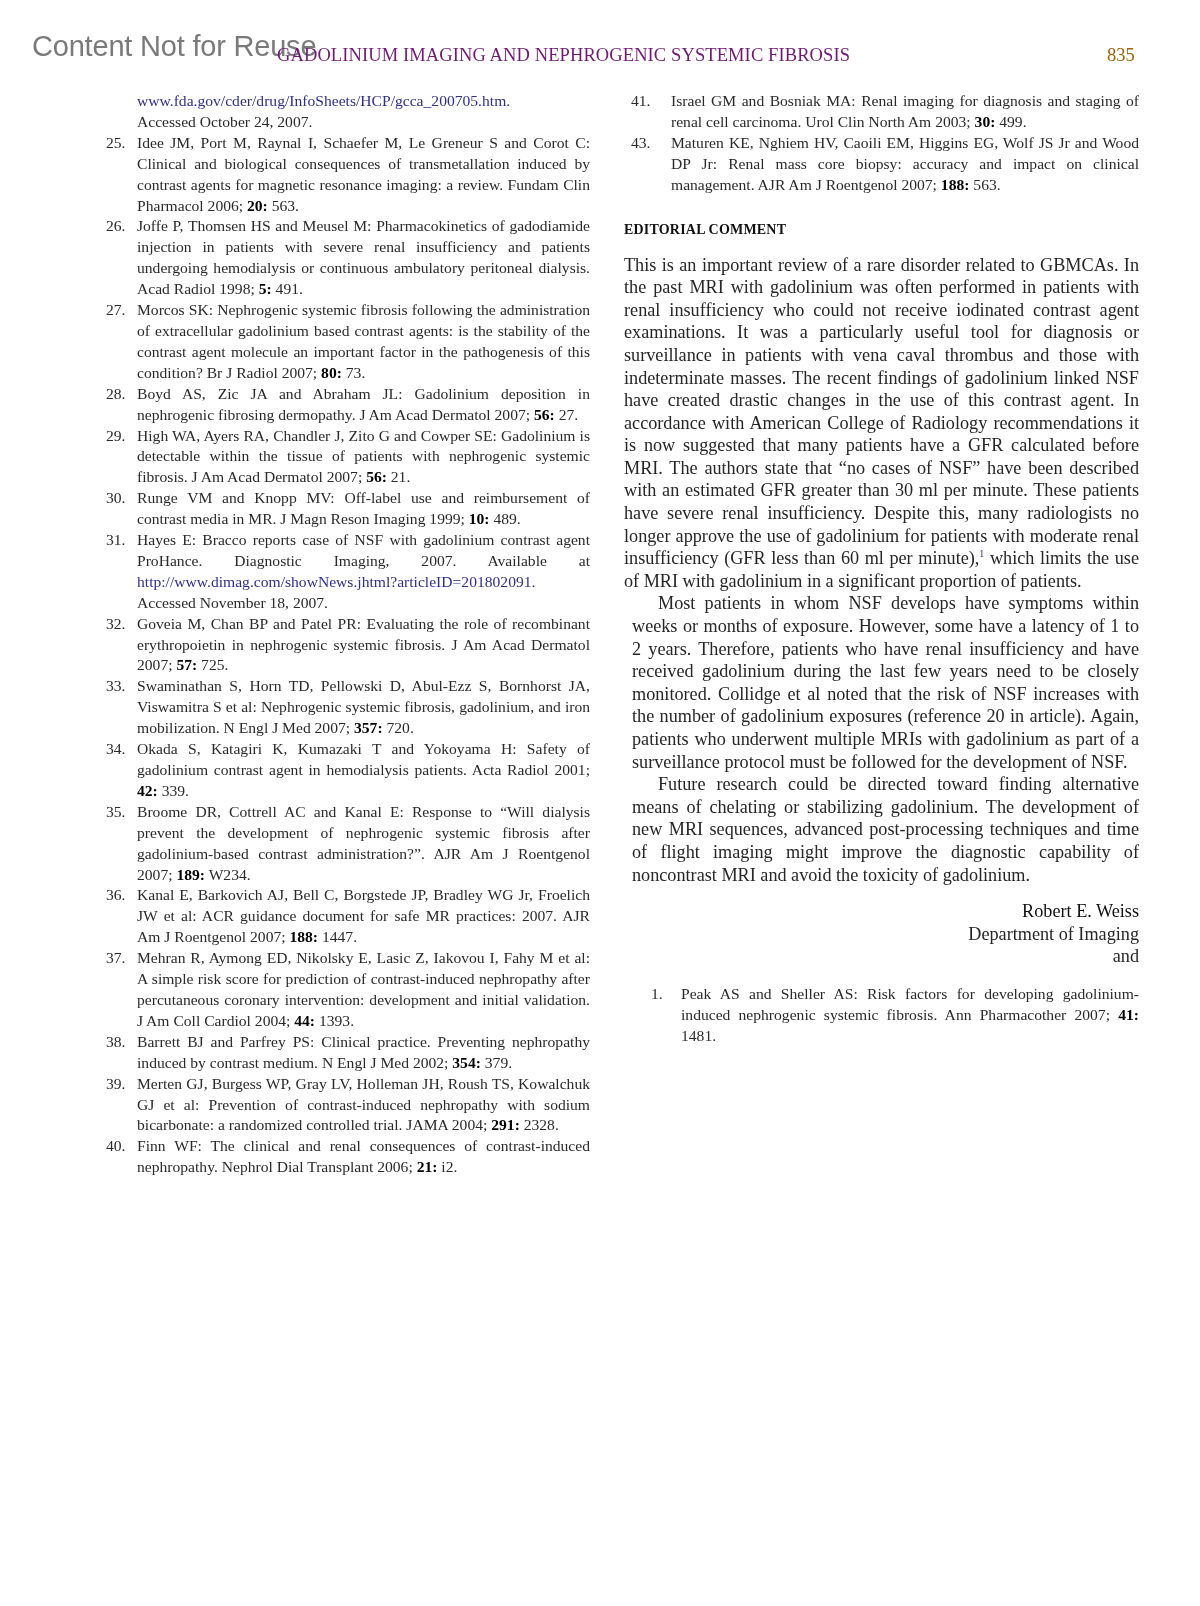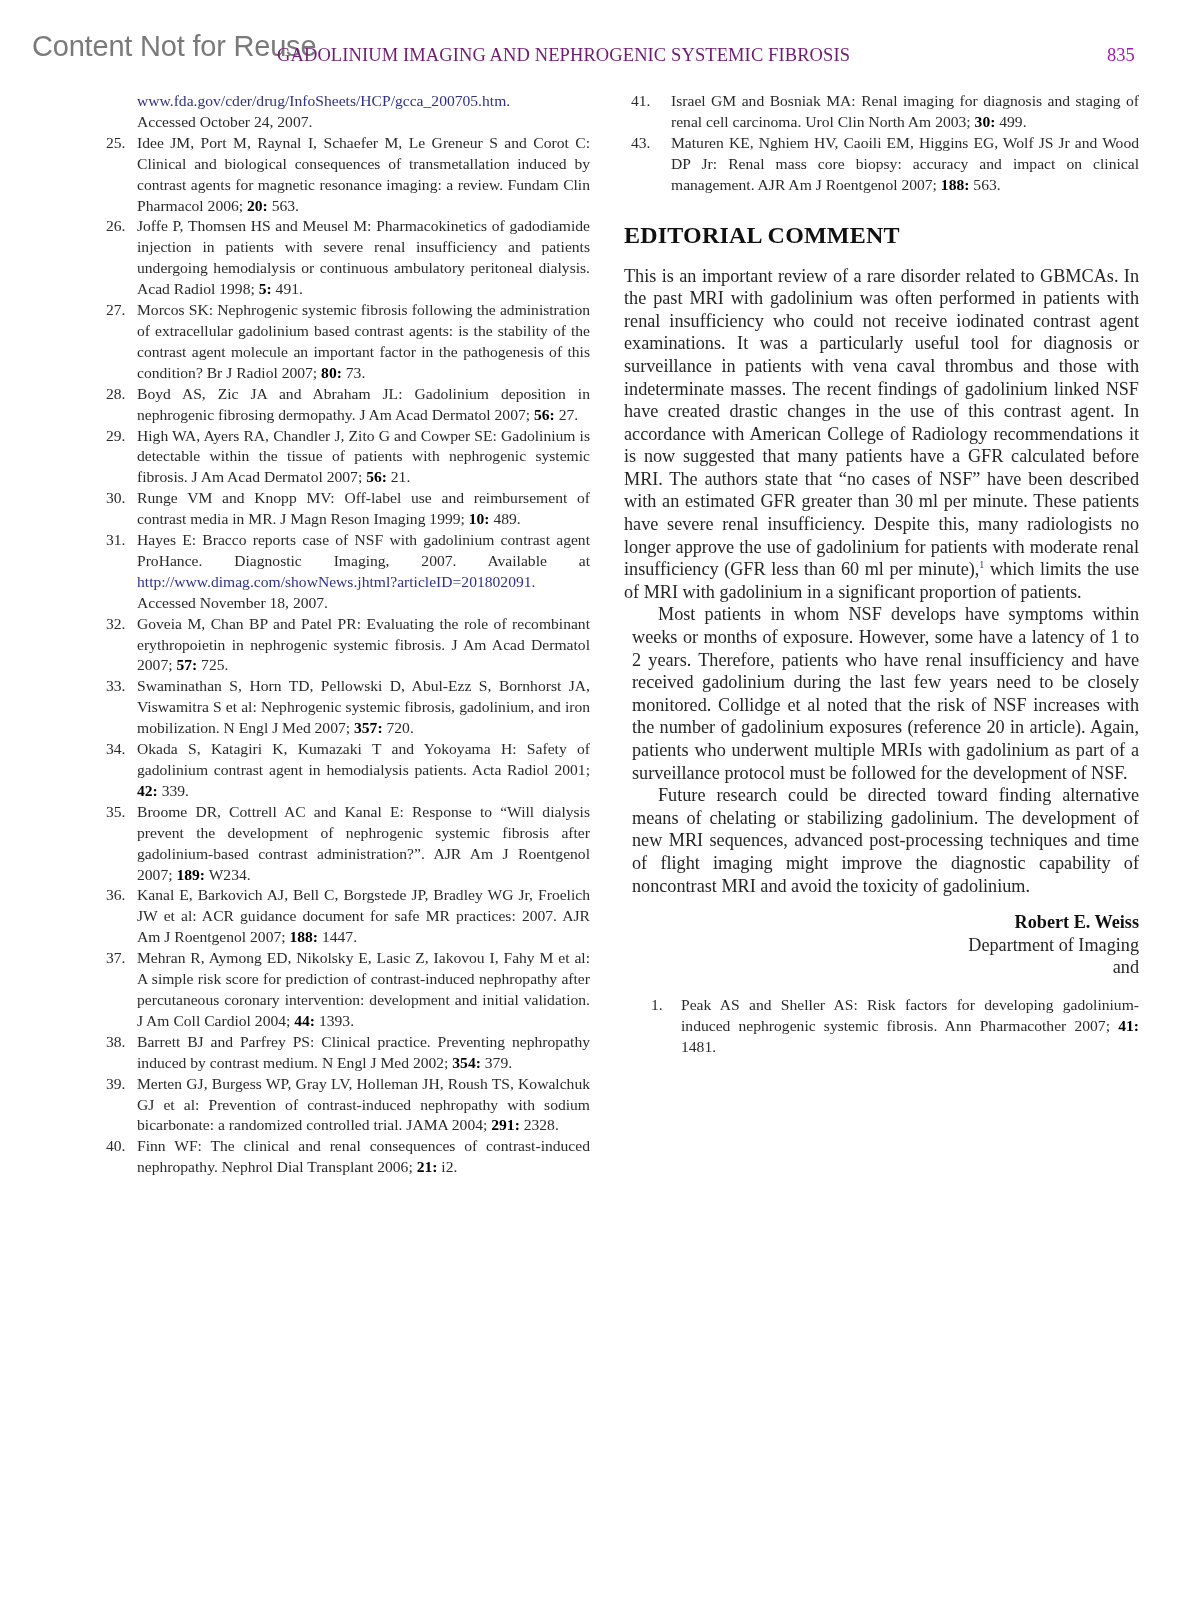--- a/index.html
+++ b/index.html
@@ -3,36 +3,36 @@
 <meta charset="utf-8">
 <style>
   html, body { margin: 0; padding: 0; background: #ffffff; }
   body { width: 1200px; height: 1606px; position: relative; overflow: hidden;
          font-family: "DejaVu Serif", "Liberation Serif", serif; color: #222; }
   .watermark { position: absolute; left: 32px; top: 30px; font-family: "Liberation Sans", sans-serif;
                font-size: 29px; color: #7a7a7a; letter-spacing: -0.2px; }
   .running-head { position: absolute; left: 277px; top: 45px; font-family: "Liberation Serif", serif;
                   font-size: 18.5px; color: #701a75; letter-spacing: 0.1px; }
   .page-number { position: absolute; left: 1107px; top: 45px; font-family: "Liberation Serif", serif;
-                 font-size: 18.5px; color: #a21caf; }
+                 font-size: 18.5px; color: #a16207; }
   .col { position: absolute; top: 91px; font-family: "Liberation Serif", serif; }
   .col-left { left: 70px; width: 520px; }
   .col-right { left: 624px; width: 515px; }
   .refs { list-style: none; margin: 0; padding: 0; font-size: 15.6px; line-height: 20.9px; color: #2a2a2a; }
   .ref { position: relative; padding-left: 67px; text-indent: -31px; text-align: justify; }
   .ref .num { display: inline-block; width: 31px; text-indent: 0; }
   .ref-cont { padding-left: 67px; text-align: justify; font-size: 15.6px; line-height: 20.9px; color: #2a2a2a; }
   .link { color: #2f2f8c; }
   b { font-weight: bold; color: #000000; }
-  .section-title { font-size: 24px; font-weight: bold; color: #111; margin: 26px 0 16px 0; letter-spacing: 0.2px; }
+  .section-title { font-size: 14px; font-weight: bold; color: #111; margin: 26px 0 16px 0; letter-spacing: 0.2px; }
   .body-text { font-size: 18.2px; line-height: 22.6px; color: #262626; text-align: justify; margin: 0; }
   .body-text.indent { text-indent: 26px; margin-left: 8px; }
   sup { font-size: 10px; color: #2f2f8c; vertical-align: 7px; line-height: 0; }
   .sig { text-align: right; font-size: 18.2px; line-height: 22.6px; color: #262626; }
-  .sig .name { font-weight: bold; color: #111; }
+  .sig .name { font-weight: normal; color: #111; }
   .sig-block { margin-top: 14px; }
   .sig-block + .sig-block { margin-top: 12px; }
   .footnotes { list-style: none; margin: 16px 0 0 0; padding: 0; font-size: 15.6px; line-height: 20.9px; color: #2a2a2a; }
   .footnotes .ref { padding-left: 57px; text-indent: -30px; }
   .footnotes .ref .num { width: 30px; }
   .right-refs .ref { padding-left: 63px; text-indent: -40px; }
   .right-refs .ref .num { width: 40px; }
   .right-refs { margin-left: -16px; }
 </style>
 </head>

